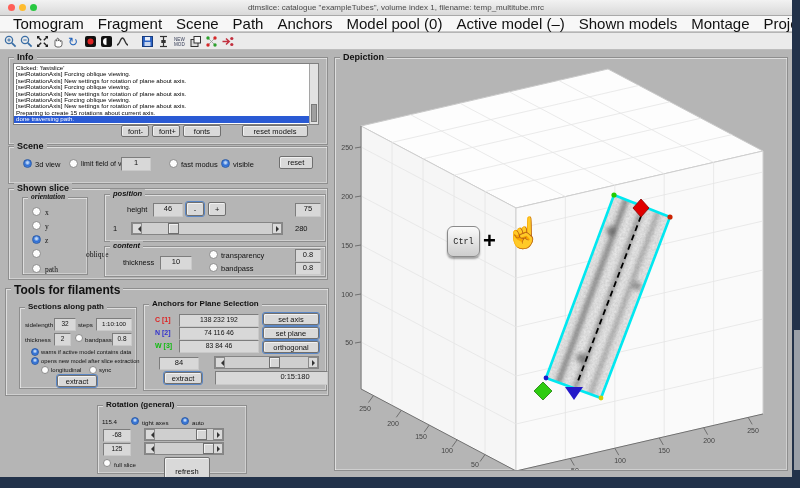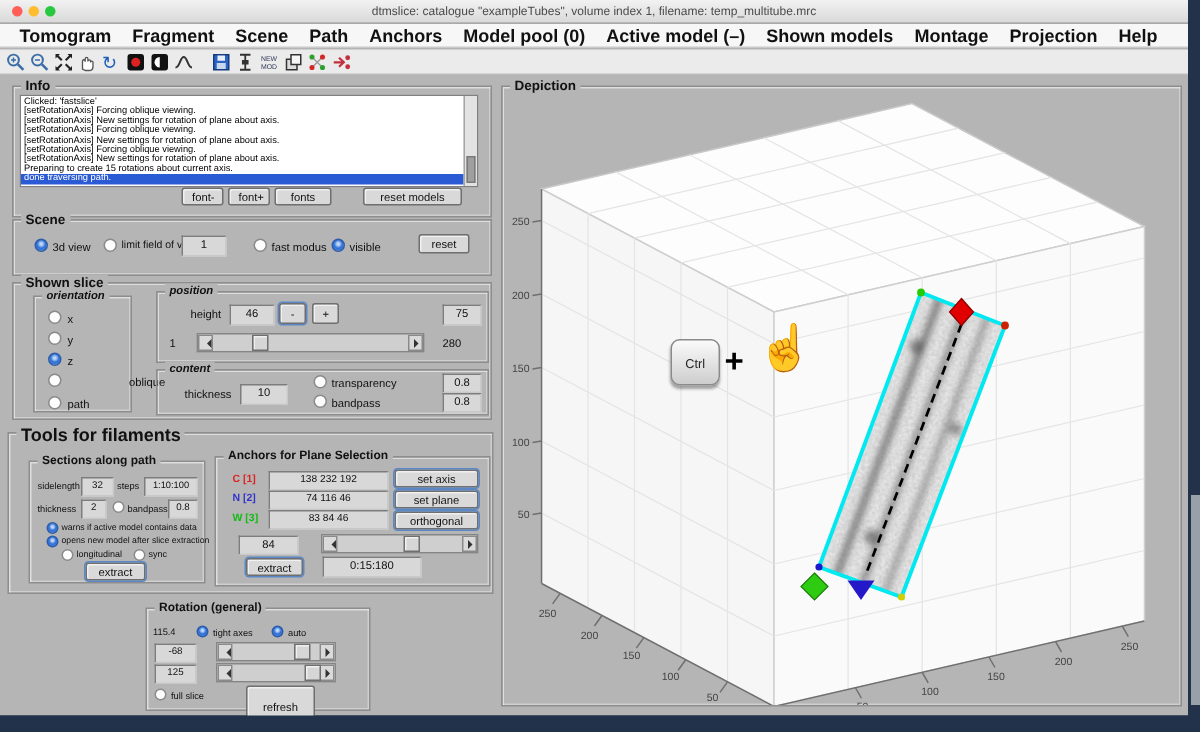--- a/index.html
+++ b/index.html
@@ -4,21 +4,21 @@
 <style>
   html,body{margin:0;padding:0;}
   #app{position:relative;width:800px;height:488px;background:#22324a;font-family:"Liberation Sans",sans-serif;overflow:hidden;}
   .window{position:absolute;left:0;top:0;width:792px;height:477px;background:#b5b5b5;}
   
   .titlebar{position:absolute;left:0;top:0;width:792px;height:15px;background:linear-gradient(#f2f2f2,#d9d9d9);border-bottom:1px solid #a9a9a9;}
   .tl{position:absolute;top:4px;width:7px;height:7px;border-radius:50%;}
   .title{position:absolute;left:0;right:0;top:3px;text-align:center;font-size:8px;color:#4a4a4a;white-space:nowrap;}
   
   .menubar{position:absolute;left:0;top:16px;width:792px;height:16px;background:#f7f7f7;border-bottom:1px solid #c9c9c9;display:flex;align-items:center;padding-left:6px;box-sizing:border-box;}
-  .menu-item{font-size:12px;color:#111;padding:0 7px;white-space:nowrap;font-weight:bold;}
+  .menu-item{font-size:15px;color:#111;padding:0 7px;white-space:nowrap;}
   
   .toolbar{position:absolute;left:0;top:33px;width:792px;height:17px;background:#ebebeb;border-bottom:1px solid #bdbdbd;display:flex;align-items:center;padding-left:3px;box-sizing:border-box;}
   .tool{width:15px;height:14px;margin-right:1px;display:flex;align-items:center;justify-content:center;}
   .tool.gap{margin-left:9px;}
   
   .fs{position:absolute;border:1px solid #8e8e8e;box-shadow:1px 1px 0 rgba(255,255,255,.55) inset,-1px -1px 0 rgba(255,255,255,.35) inset;}
   .legend{position:absolute;top:-6px;left:5px;background:#b5b5b5;padding:0 3px;font-weight:bold;font-size:9px;color:#111;white-space:nowrap;}
   .legend.i{font-style:italic;font-size:7.5px;}
   .legend.s{font-size:8px;}
   .lbl{position:absolute;font-size:7.5px;color:#111;white-space:nowrap;}
@@ -35,21 +35,21 @@
   .vsb{position:absolute;width:8px;background:#e2e2e2;border-left:1px solid #a5a5a5;}
   .vsb .thumb{position:absolute;left:1px;right:1px;bottom:2px;height:16px;background:#9f9f9f;border:1px solid #7a7a7a;}
   .slider{position:absolute;background:#cfcfcf;border:1px solid #858585;box-sizing:border-box;}
   .sl-btn{position:absolute;top:0;bottom:0;width:10px;background:#dadada;border:1px solid #8a8a8a;box-sizing:border-box;}
   .sl-btn.left{left:0;}
   .sl-btn.right{right:0;}
   .sl-btn.left::before{content:"";position:absolute;left:2px;top:2px;border:3px solid transparent;border-right-color:#333;}
   .sl-btn.right::before{content:"";position:absolute;left:3px;top:2px;border:3px solid transparent;border-left-color:#333;}
   .sl-thumb{position:absolute;top:0;bottom:0;width:11px;background:#d6d6d6;border:1px solid #6f6f6f;box-shadow:inset 1px 1px 0 #f0f0f0;box-sizing:border-box;}
   
-  .keycap{position:absolute;width:31px;height:29px;border-radius:6px;background:linear-gradient(#fbfbfb,#cdcdcd);border:1px solid #8a8a8a;box-shadow:0 2px 2px rgba(0,0,0,.35);font-size:8.5px;color:#222;display:flex;align-items:center;justify-content:center;}
+  .keycap{position:absolute;width:31px;height:29px;border-radius:6px;background:linear-gradient(#fbfbfb,#cdcdcd);border:1px solid #8a8a8a;box-shadow:0 2px 2px rgba(0,0,0,.35);font-size:8.5px;color:#222;display:flex;align-items:center;justify-content:center;font-family:Liberation Mono, monospace;}
   .plus-sign{position:absolute;font-size:22px;font-weight:bold;color:#000;}
   .hand{position:absolute;font-size:30px;color:#000;line-height:30px;}
   .strip-right{position:absolute;left:792px;top:0;width:8px;height:488px;background:#22324a;}
   .strip-bottom{position:absolute;left:0;top:477px;width:800px;height:11px;background:#22324a;}
   .bg-sliver{position:absolute;left:794px;top:330px;width:6px;height:140px;background:#9aa0a8;}
   svg text{font-family:"Liberation Sans",sans-serif;}
 </style>
 </head>
 <body>
 
@@ -204,21 +204,21 @@
       <span class="radio" style="left:160px;top:12px;"></span>
       <span class="lbl" style="left:172px;top:13px;">fast modus</span>
       <span class="radio on" style="left:212px;top:12px;"></span>
       <span class="lbl" style="left:224px;top:13px;">visible</span>
       <button class="btn" style="left:270px;top:9px;width:34px;height:13px;">reset</button>
     </div>
 
     <div class="fs" style="left:8px;top:188px;width:318px;height:90px;">
       <span class="legend">Shown slice</span>
 
-      <div class="fs" style="left:13px;top:8px;width:64px;height:76px;">
+      <div class="fs" style="left:13px;top:8px;width:64px;height:76px;font-family:Liberation Serif, serif;">
         <span class="legend i">orientation</span>
         <span class="radio" style="left:9px;top:9px;"></span>
         <span class="lbl" style="left:22px;top:10px;">x</span>
         <span class="radio" style="left:9px;top:23px;"></span>
         <span class="lbl" style="left:22px;top:24px;">y</span>
         <span class="radio on" style="left:9px;top:37px;"></span>
         <span class="lbl" style="left:22px;top:38px;">z</span>
         <span class="radio" style="left:9px;top:51px;"></span>
         <span class="lbl" style="left:22px;top:52px;padding-left:41px;">oblique</span>
         <span class="radio" style="left:9px;top:66px;"></span>
@@ -290,21 +290,21 @@
         <button class="btn focus" style="left:119px;top:8px;width:56px;height:12px;">set axis</button>
         <button class="btn focus" style="left:119px;top:22px;width:56px;height:12px;">set plane</button>
         <button class="btn focus" style="left:119px;top:36px;width:56px;height:12px;">orthogonal</button>
         <span class="edit" style="left:15px;top:52px;width:38px;height:11px;">84</span>
         <div class="slider" style="left:70px;top:51px;width:105px;height:13px;">
           <span class="sl-btn left"></span>
           <span class="sl-btn right"></span>
           <span class="sl-thumb" style="left:52%;"></span>
         </div>
         <button class="btn focus" style="left:20px;top:67px;width:38px;height:12px;">extract</button>
-        <span class="edit" style="left:71px;top:66px;width:64px;height:12px;">0:15:180</span>
+        <span class="edit" style="left:71px;top:66px;width:64px;height:12px;padding-left:47px;">0:15:180</span>
       </div>
     </div>
 
     <div class="fs" style="left:97px;top:405px;width:148px;height:67px;">
       <span class="legend s">Rotation (general)</span>
       <span class="lbl t" style="left:4px;top:12px;">115.4</span>
       <span class="radio sm on" style="left:33px;top:11px;"></span>
       <span class="lbl t" style="left:44px;top:13px;">tight axes</span>
       <span class="radio sm on" style="left:83px;top:11px;"></span>
       <span class="lbl t" style="left:94px;top:13px;">auto</span>

